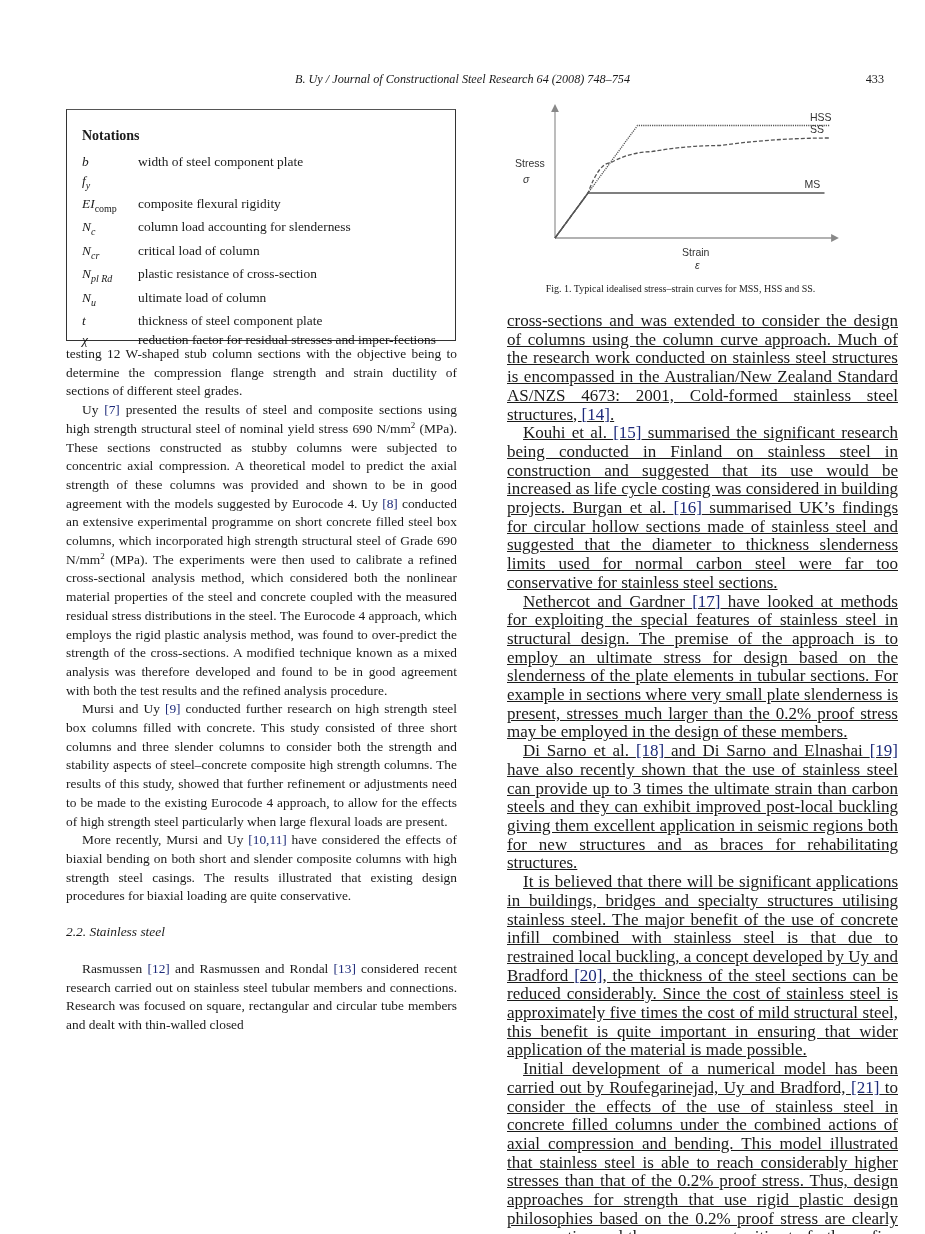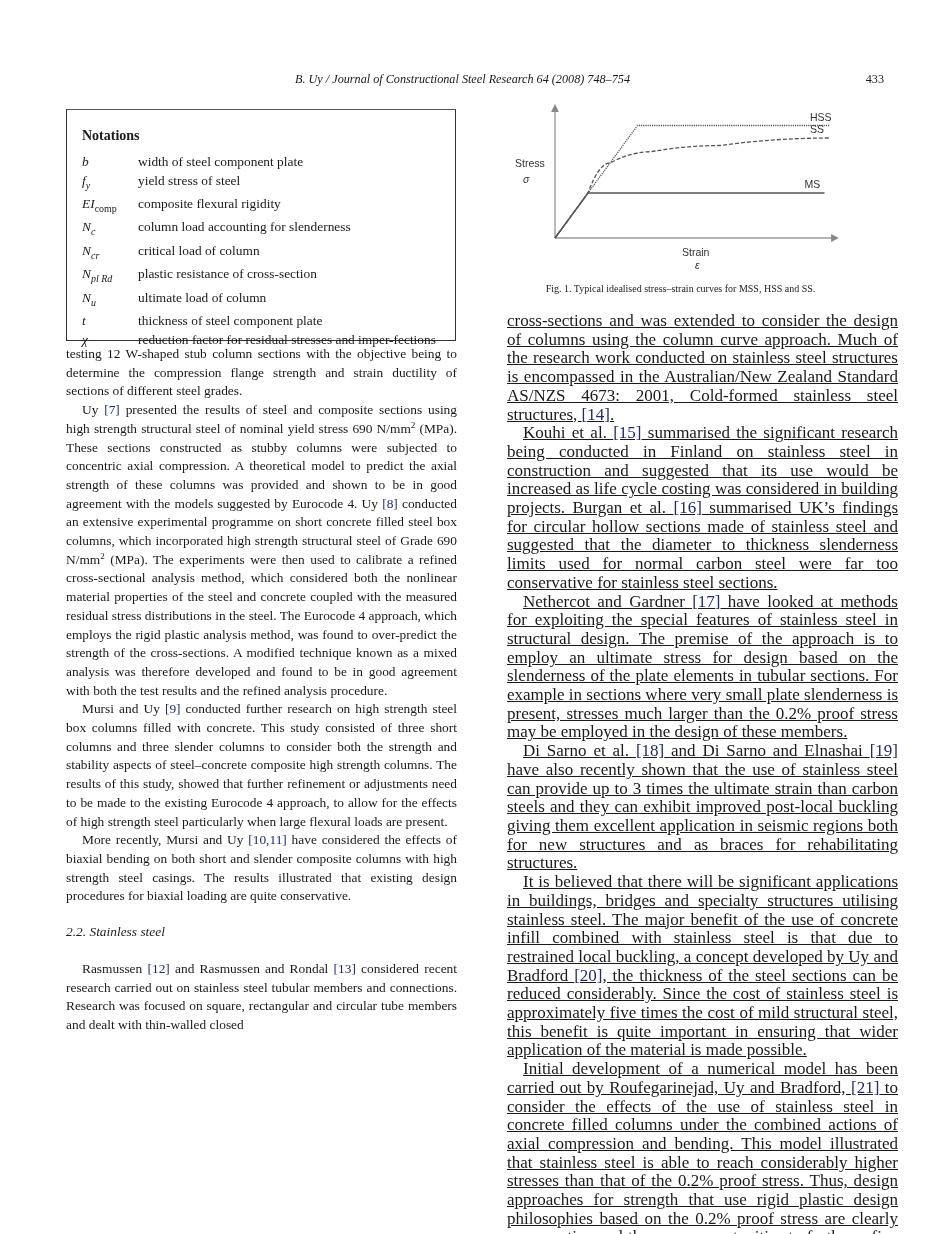--- a/index.html
+++ b/index.html
@@ -58,21 +58,20 @@
 
 <div class="notation-box">
   <h3>Notations</h3>
   <div id="nota-list">
       <div class="nota-row">
         <span class="nota-sym"><span>b</span></span>
         <span class="nota-def">width of steel component plate</span>
       </div>
       <div class="nota-row">
         <span class="nota-sym"><span>f</span><sub>y</sub></span>
-        <span class="nota-def">yield stress of steel</span>
       </div>
       <div class="nota-row">
         <span class="nota-sym"><span>EI</span><sub class="up">comp</sub></span>
         <span class="nota-def">composite flexural rigidity</span>
       </div>
       <div class="nota-row">
         <span class="nota-sym"><span>N</span><sub>c</sub></span>
         <span class="nota-def">column load accounting for slenderness</span>
       </div>
       <div class="nota-row">

